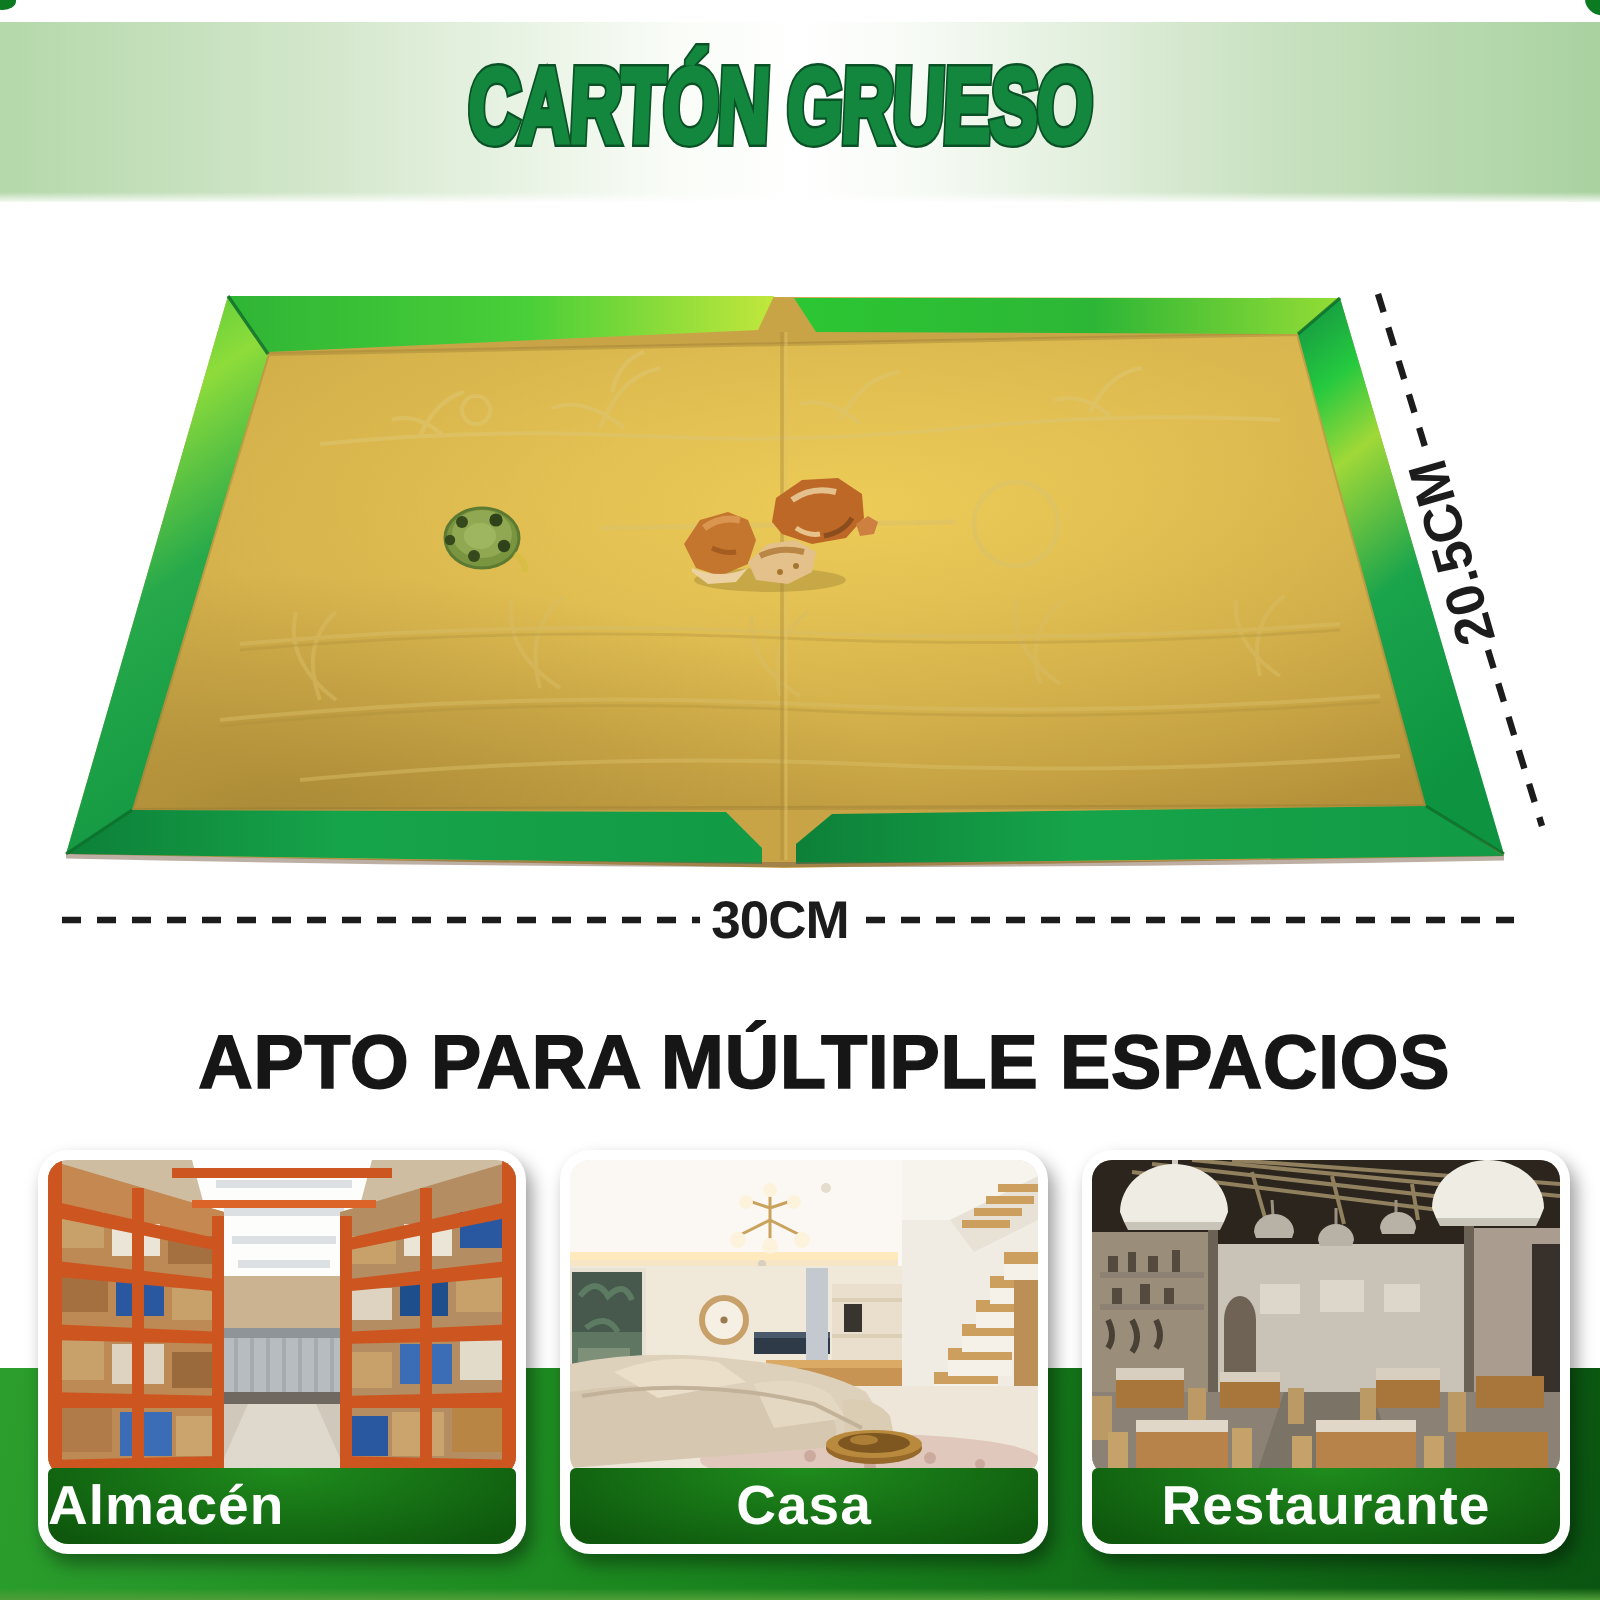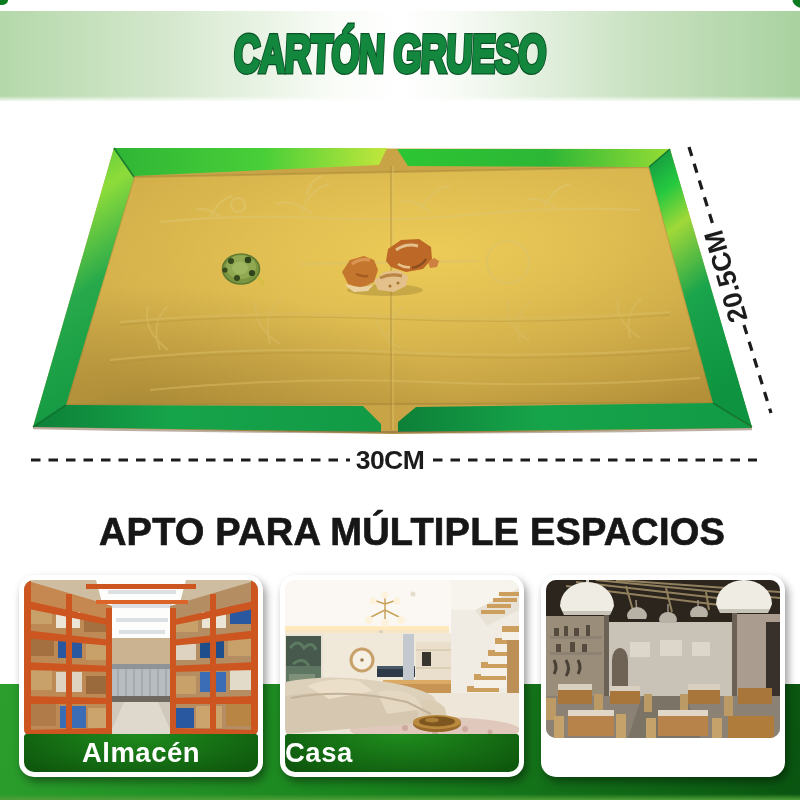--- a/index.html
+++ b/index.html
@@ -266,21 +266,21 @@
       </g>
     </g>
 
     <rect x="62" y="4" width="110" height="5" fill="#cd5520"></rect>
     <rect x="72" y="20" width="92" height="4" fill="#dd6428"></rect>
   </svg>
 
   <div class="abs" style="left:5px;top:159px;width:234px;height:38px;
     background:radial-gradient(ellipse at 50% 0%,#1f8c1d 0%,#0e570d 92%);
     border-radius:3px 3px 10px 10px;color:#fff;font-weight:bold;font-size:27.5px;letter-spacing:0.5px;
-    text-align:center;line-height:38px;">Almacén</div>
+    text-align:left;line-height:38px;">Almacén</div>
 </div>
 
 <div class="abs" style="left:280px;top:575px;width:244px;height:202px;background:#ffffff;
   border-radius:15px;box-shadow:3px 5px 9px rgba(0,0,0,0.4);">
 
   <svg class="abs" style="left:5px;top:5px;border-radius:10px;" width="234" height="158" viewBox="0 0 234 158">
     <rect width="234" height="158" fill="#f4ede2"></rect>
 
     <rect x="0" y="0" width="234" height="54" fill="#fbf8f3"></rect>
     <rect x="0" y="46" width="164" height="5" fill="#ffe9bd"></rect>
@@ -376,21 +376,21 @@
 
     <ellipse cx="152" cy="144" rx="24" ry="8" fill="#96692a"></ellipse>
     <ellipse cx="152" cy="142" rx="24" ry="7" fill="#b98a3e"></ellipse>
     <ellipse cx="152" cy="141.5" rx="18" ry="5" fill="#7e5720"></ellipse>
     <ellipse cx="147" cy="140" rx="7" ry="2.5" fill="#ad7f36"></ellipse>
   </svg>
 
   <div class="abs" style="left:5px;top:159px;width:234px;height:38px;
     background:radial-gradient(ellipse at 50% 0%,#1f8c1d 0%,#0e570d 92%);
     border-radius:3px 3px 10px 10px;color:#fff;font-weight:bold;font-size:27.5px;letter-spacing:0.5px;
-    line-height:38px;">Casa</div>
+    text-align:center;line-height:38px;">Casa</div>
 </div>
 
 <div class="abs" style="left:541px;top:575px;width:244px;height:202px;background:#ffffff;
   border-radius:15px;box-shadow:3px 5px 9px rgba(0,0,0,0.4);">
 
   <svg class="abs" style="left:5px;top:5px;border-radius:10px;" width="234" height="158" viewBox="0 0 234 158">
     <rect width="234" height="158" fill="#b0a698"></rect>
 
     <rect x="0" y="0" width="234" height="44" fill="#2b251e"></rect>
     <g stroke="#91805e" stroke-width="2" fill="none">
@@ -465,13 +465,17 @@
       <rect x="112" y="130" width="50" height="7" fill="#e0d7c8"></rect>
       <rect x="112" y="136" width="50" height="20" fill="#b8834a"></rect>
       <rect x="182" y="136" width="46" height="22" fill="#b07c3c"></rect>
       <rect x="70" y="134" width="10" height="24" fill="#c5a26a"></rect>
       <rect x="100" y="138" width="10" height="20" fill="#c5a26a"></rect>
       <rect x="166" y="138" width="10" height="20" fill="#c5a26a"></rect>
       <rect x="8" y="136" width="10" height="22" fill="#c5a26a"></rect>
     </g>
   </svg>
 
+  <div class="abs" style="left:5px;top:159px;width:234px;height:38px;
+    background:radial-gradient(ellipse at 50% 0%,#1f8c1d 0%,#0e570d 92%);
+    border-radius:3px 3px 10px 10px;color:#fff;font-weight:bold;font-size:27.5px;letter-spacing:0.5px;
+    text-align:center;line-height:38px;">Restaurante</div>
 </div>
 
 </body></html>

